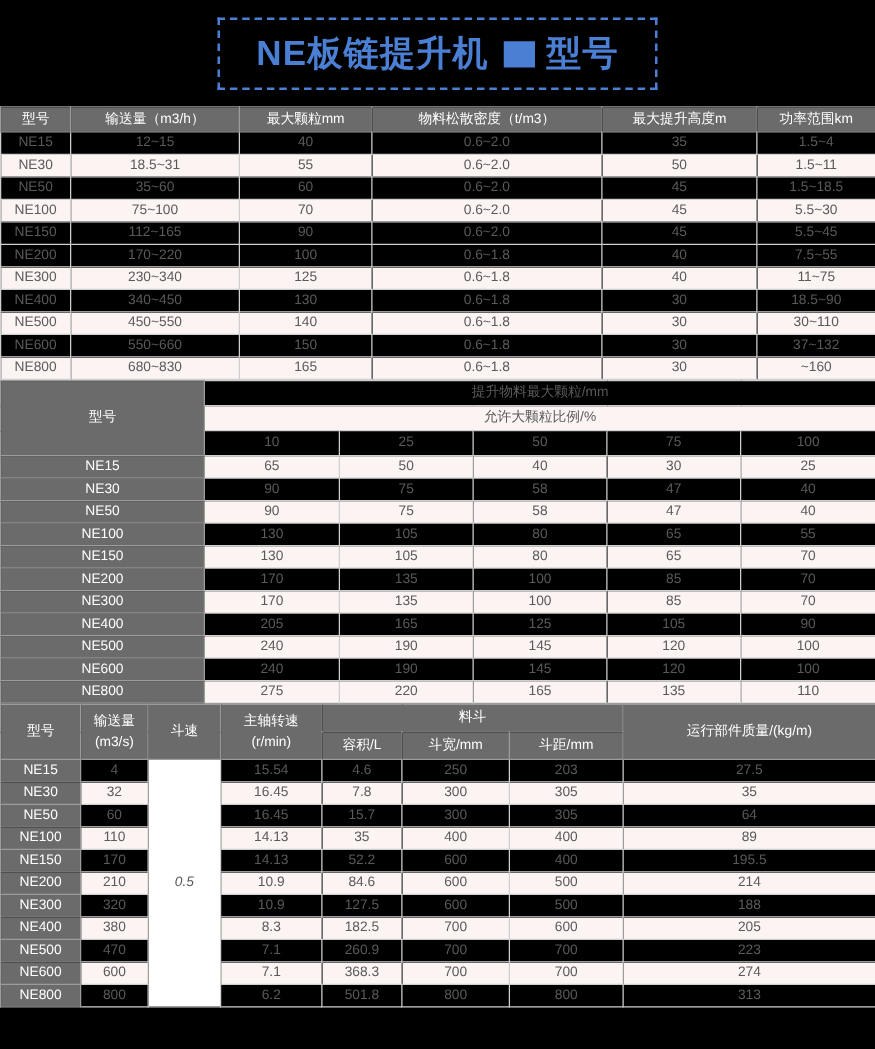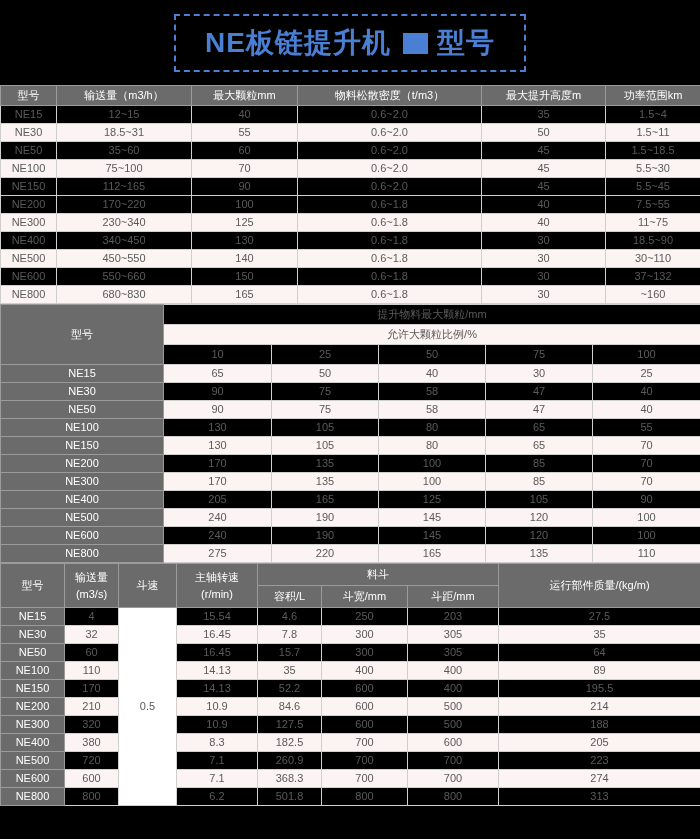--- a/index.html
+++ b/index.html
@@ -18,21 +18,21 @@
   
   table.spec { border-collapse:collapse; table-layout:fixed; width:694px;
     margin:0 auto; }
   table.spec th, table.spec td { border:1px solid #cfcfcf; font-size:11px;
     font-weight:normal; text-align:center; vertical-align:middle; color:#5a5a5a;
     padding:0 2px; height:18px; line-height:1.15; overflow:hidden; }
   table.spec thead th { height:20px; }
   .dark { background:#6b6b6b; color:#ffffff !important; border-color:#9b9b9b !important; }
   tr.pink td { background:#fcf3f3; }
   .pink-head { background:#fcf3f3; }
-  td.nostripe { background:#ffffff !important; }
+  td.nostripe { background:#ffffff !important;font-style:italic; }
   #table3 thead th { height:22px; }
   .twolines div { line-height:1.5; }
 </style>
 </head>
 <body>
 
 <div class="page">
 
   <div class="title-wrap">
     <span class="title-text">NE板链提升机</span><span class="title-square"></span><span class="title-text">型号</span>
@@ -367,21 +367,21 @@
           <th class="dark">NE400</th>
           <td>380</td>
           <td>8.3</td>
           <td>182.5</td>
           <td>700</td>
           <td>600</td>
           <td>205</td>
         </tr>
         <tr>
           <th class="dark">NE500</th>
-          <td>720</td>
+          <td>470</td>
           <td>7.1</td>
           <td>260.9</td>
           <td>700</td>
           <td>700</td>
           <td>223</td>
         </tr>
         <tr class="pink">
           <th class="dark">NE600</th>
           <td>600</td>
           <td>7.1</td>

